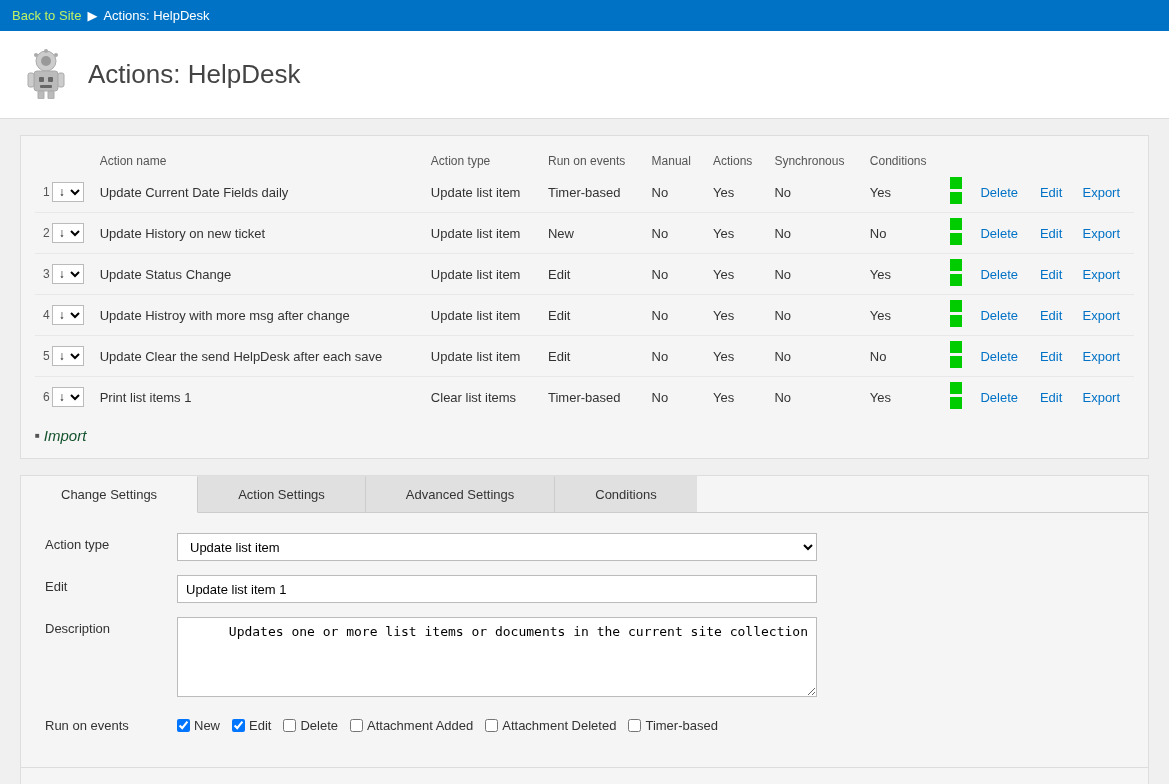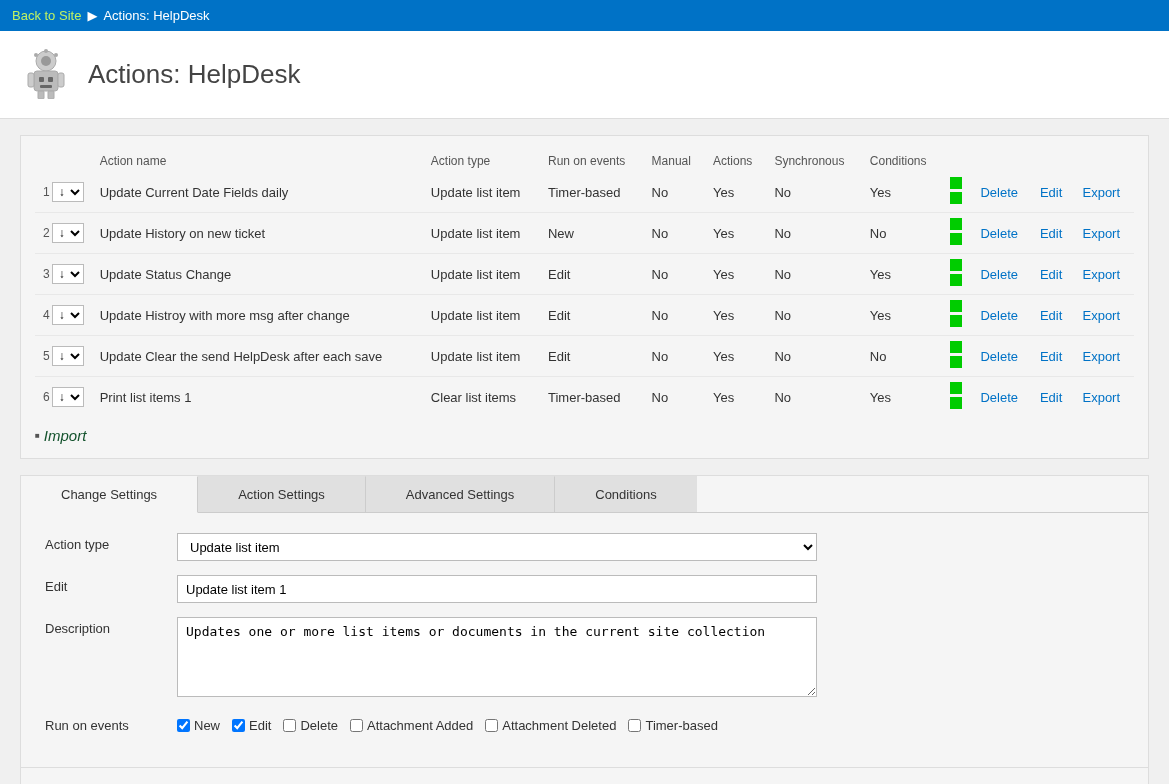--- a/index.html
+++ b/index.html
@@ -167,20 +167,21 @@
     }
     .form-control select { cursor: pointer; }
     .form-control textarea {
       width: 100%;
       padding: 6px 8px;
       border: 1px solid #bbb;
       background: white;
       font-size: 13px;
       height: 80px;
       resize: vertical;
+      text-align: right;
     }
 
     
     .checkbox-group {
       display: flex;
       align-items: center;
       gap: 12px;
       flex-wrap: wrap;
       padding-top: 4px;
     }

